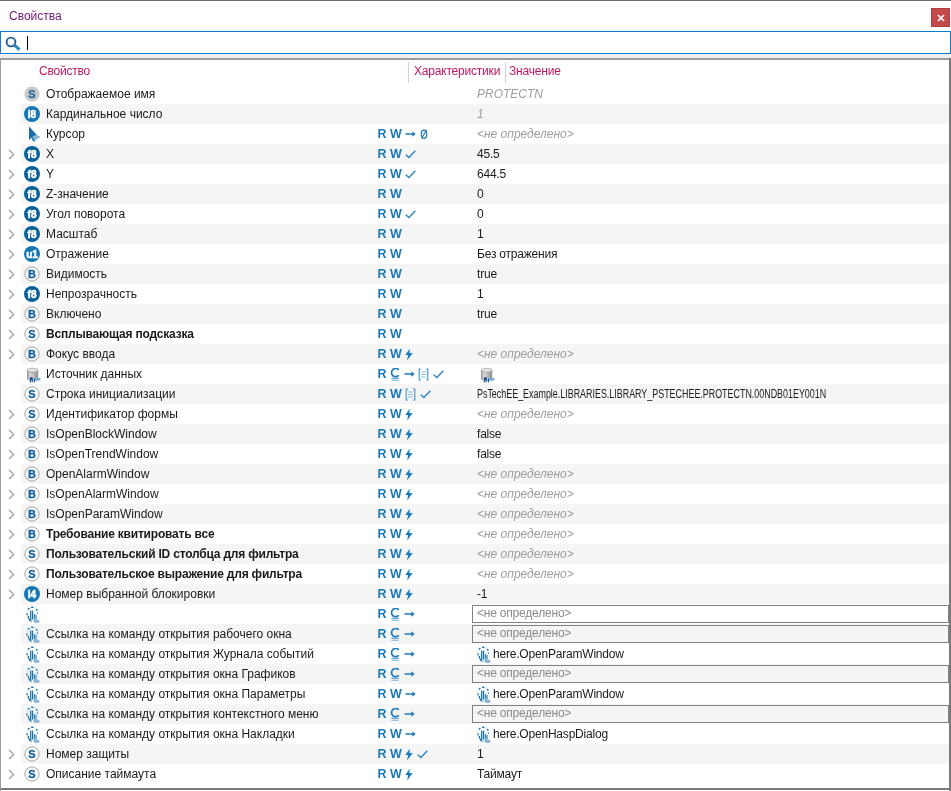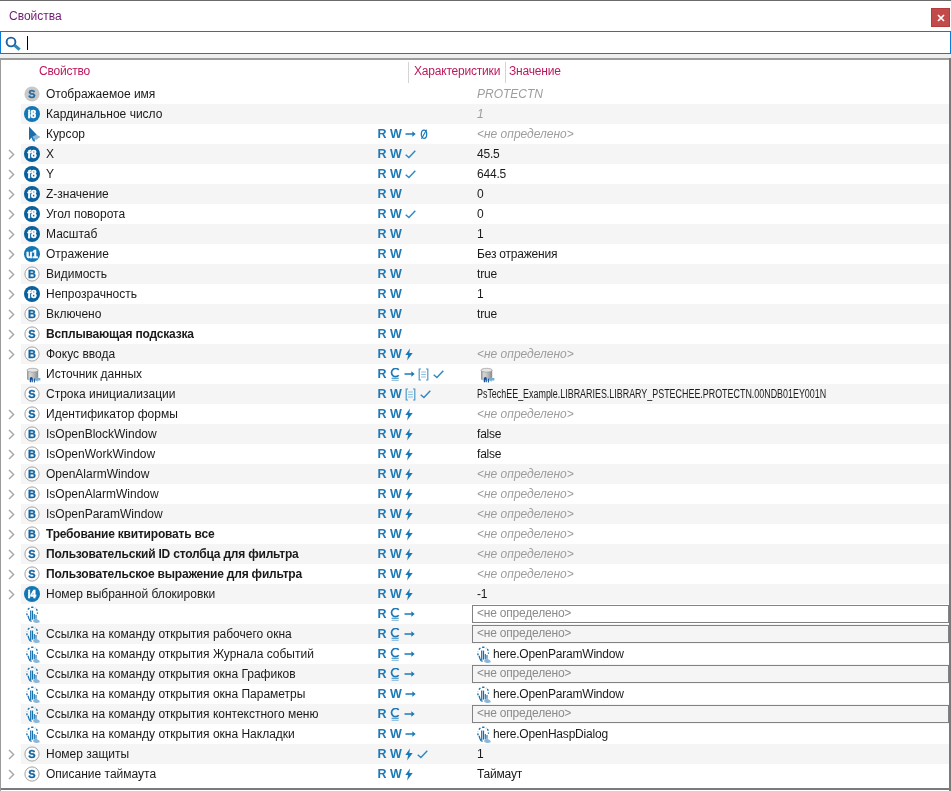--- a/index.html
+++ b/index.html
@@ -384,21 +384,21 @@
     <span class="val">false</span>
   </div>
 <div class="row" style="top:444px">
     <svg class="ch" width="7" height="11" viewBox="0 0 7 11">
       <polyline points="1,1 5.6,5.5 1,10" fill="none" stroke="#a9a9a9" stroke-width="1.5"></polyline>
     </svg>
     <svg class="ic" width="16" height="16" viewBox="0 0 16 16">
       <circle cx="8" cy="8" r="7.1" fill="#fdfdfd" stroke="#a3a3a3" stroke-width="1"></circle>
       <text x="8" y="12" font-size="11" font-weight="bold" fill="#1465a0" stroke="#1465a0" stroke-width="0.3" paint-order="stroke" text-anchor="middle" font-family="Liberation Sans">B</text>
     </svg>
-    <span class="nm">IsOpenWorkWindow</span>
+    <span class="nm">IsOpenTrendWindow</span>
     <span class="cc">
       <span class="cl">R</span>
       <span class="cl">W</span>
       <svg class="sy" width="8" height="13" viewBox="0 0 8 13">
         <polygon points="5.0,0.4 0.3,7.1 3.1,7.1 2.1,12.6 7.7,5.1 4.3,5.1" fill="#1b79b8"></polygon>
       </svg>
     </span>
     <span class="val">false</span>
   </div>
 <div class="row alt" style="top:464px">

